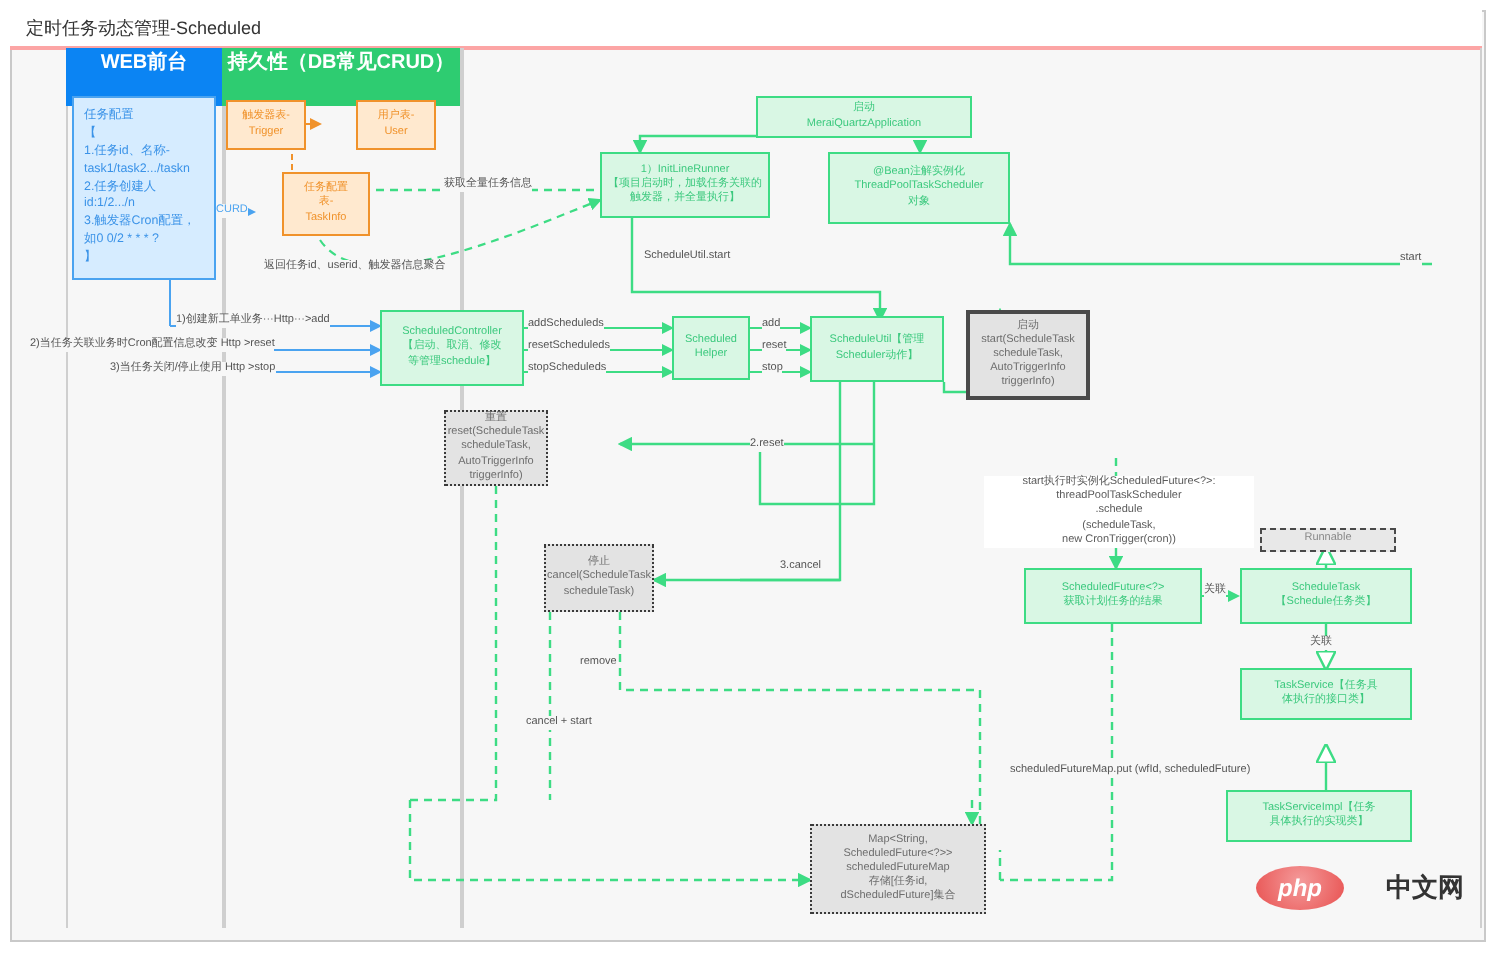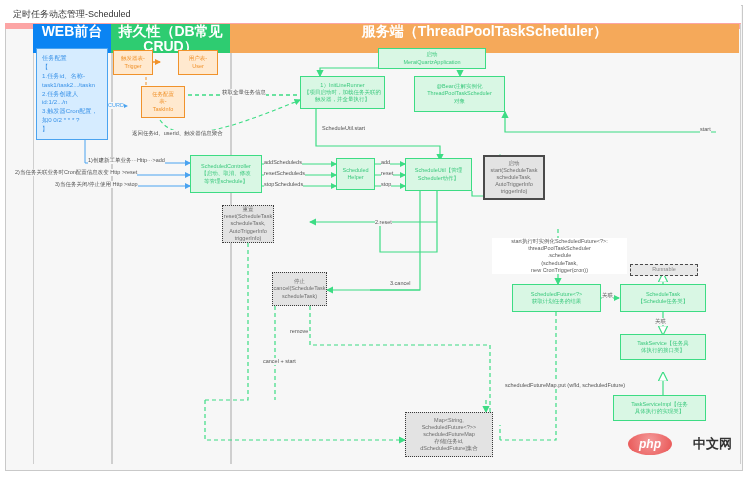--- a/index.html
+++ b/index.html
@@ -1,21 +1,21 @@
 <!DOCTYPE html>
 <html><head>
 <meta charset="utf-8">
 <style>
   html,body{margin:0;padding:0;background:#fff;}
   body{font-family:"Liberation Sans","DejaVu Sans",sans-serif;}
   #page{position:relative;width:746px;height:477px;background:#fff;overflow:hidden;}
   #canvas{position:absolute;left:5px;top:5px;width:736px;height:464px;border:1px solid #c9c9c9;background:#f7f7f7;}
-  .titlebar{position:absolute;left:5px;top:5px;width:736px;height:18px;border-bottom:6px solid #fca5a5;background:#fff;}
+  .titlebar{position:absolute;left:5px;top:5px;width:736px;height:18px;border-bottom:2px solid #fca5a5;background:#fff;}
   .titlebar span{position:absolute;left:8px;top:3px;font-size:9px;color:#333;}
-  .hdr{position:absolute;height:29px;line-height:15px;text-align:center;font-size:14px;font-weight:bold;color:#fff;}
+  .hdr{position:absolute;height:29px;line-height:15px;text-align:center;font-size:10px;font-weight:bold;color:#fff;}
   .panel{position:absolute;border-left:1px solid #cfcfcf;border-right:1px solid #cfcfcf;}
   .box{position:absolute;box-sizing:border-box;display:flex;align-items:center;justify-content:center;text-align:center;}
   .g{background:#d9f7e4;border:1px solid #3ddc84;color:#3cc97e;}
   .o{background:#ffe9cf;border:1px solid #f0922b;color:#f0922b;}
   .b{background:#d6ecff;border:1px solid #4aa3f0;color:#3b93e8;}
   .graydash{background:#e3e3e3;border:1px dotted #3a3a3a;color:#6e6e6e;}
   .graythick{background:#e3e3e3;border:2px solid #4a4a4a;color:#6e6e6e;}
   .white{background:#fff;border:0;color:#5b5b5b;}
   .rundash{background:#e8e8e8;border:1px dashed #4a4a4a;color:#8a8a8a;}
   .lbl{position:absolute;font-size:5.5px;color:#555;background:#f7f7f7;white-space:nowrap;line-height:1.25;}
@@ -35,21 +35,20 @@
   <div class="titlebar">
     <span>定时任务动态管理-Scheduled</span>
   </div>
 
   <div class="panel" style="left:33px;top:24px;width:78px;height:440px;"></div>
   <div class="panel" style="left:111px;top:24px;width:119px;height:440px;"></div>
   <div class="panel" style="left:230px;top:24px;width:509px;height:440px;"></div>
 
   <div class="hdr" style="left:33px;top:24px;width:78px;background:#0b84f3;">WEB前台</div>
   <div class="hdr" style="left:111px;top:24px;width:119px;background:#2ecc71;">持久性（DB常见CRUD）</div>
-  <div class="hdr" style="left:230px;top:24px;width:509px;background:#f5a95a;">服务端（ThreadPoolTaskScheduler）</div>
 
   <svg class="wires">
     <defs>
       <marker id="ag" markerWidth="6" markerHeight="6" refX="5" refY="3" orient="auto">
           <path d="M0,0 L6,3 L0,6 Z" fill="#3ddc84"></path>
         </marker>
       <marker id="ao" markerWidth="6" markerHeight="6" refX="5" refY="3" orient="auto">
           <path d="M0,0 L6,3 L0,6 Z" fill="#f0922b"></path>
         </marker>
       <marker id="ab" markerWidth="6" markerHeight="6" refX="5" refY="3" orient="auto">

